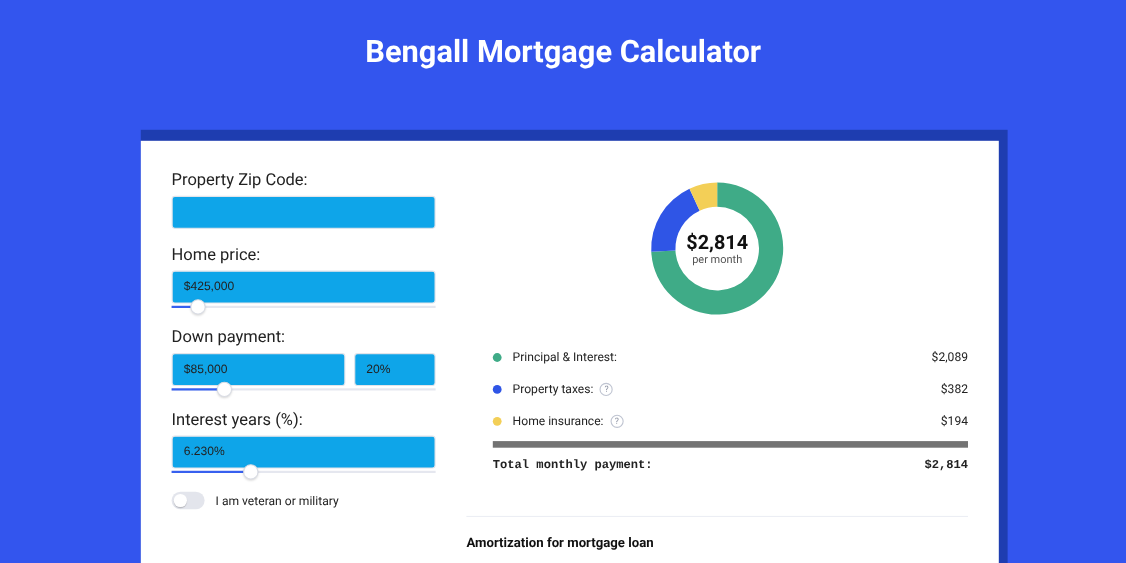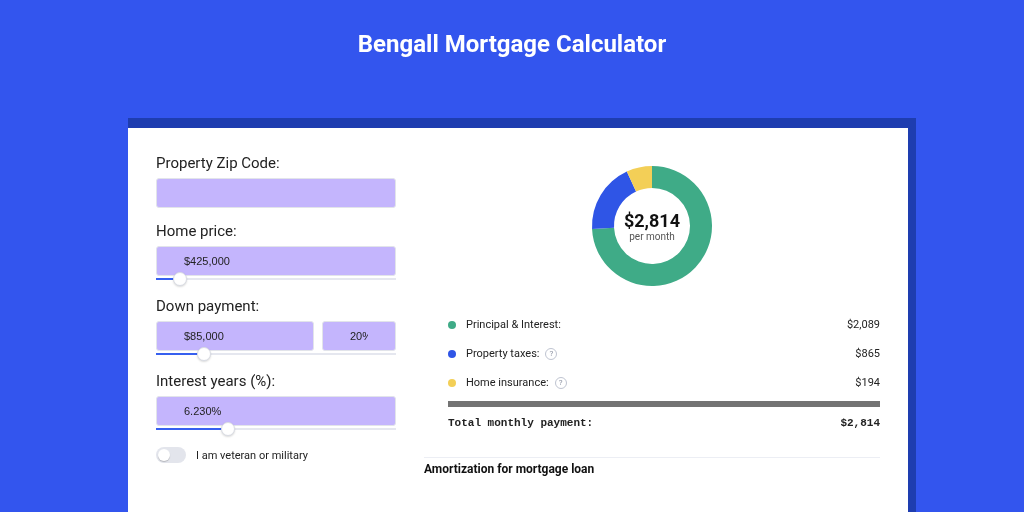--- a/index.html
+++ b/index.html
@@ -5,42 +5,42 @@
   * { box-sizing: border-box; margin: 0; padding: 0; }
   html, body { width: 1024px; height: 512px; overflow: hidden; }
   body {
     font-family: -apple-system, BlinkMacSystemFont, "Segoe UI", Roboto, Arial, sans-serif;
     background: #3355ee;
   }
   .outer {
     width: 1024px; height: 512px; position: relative;
   }
   h1.page-title {
-    color: #fff; font-size: 24px; font-weight: 700;
+    color: #fff; font-size: 28px; font-weight: 700;
     text-align: center; padding-top: 30px; padding-bottom: 28px;
   }
   .shadow-strip {
     position: absolute; left: 128px; top: 118px; width: 788px; height: 394px;
     background: #1e3db0;
   }
   .card {
     position: absolute; left: 128px; top: 128px; width: 780px; height: 400px;
     background: #fff;
   }
   .card-inner {
     display: flex; padding: 26px 28px 0 28px; gap: 28px;
   }
   .left-col { width: 240px; flex: 0 0 240px; }
   .right-col { flex: 1; min-width: 0; }
 
   .field { margin-bottom: 14px; }
   .field-label { font-size: 15px; color: #222; margin-bottom: 6px; display: block; }
   .text-input {
     width: 100%; height: 30px; border: 1px solid #e2e4ea; border-radius: 3px;
-    background: #c4b5fd; font-size: 11px; padding: 0 27px; color: #222;
+    background: #0ea5e9; font-size: 11px; padding: 0 10px; color: #222;
   }
   .slider-wrap { position: relative; height: 8px; margin-top: -1px; }
   .slider-track {
     position: absolute; left: 0; right: 0; top: 3px; height: 2px; background: #e5e7ef;
   }
   .slider-fill {
     position: absolute; left: 0; top: 3px; height: 2px; background: #3760ef;
   }
   .slider-thumb {
     position: absolute; top: -3px; width: 14px; height: 14px; border-radius: 50%;
@@ -96,21 +96,21 @@
   .legend-help {
     display: inline-flex; align-items: center; justify-content: center;
     width: 12px; height: 12px; border: 1px solid #bfc4d1; border-radius: 50%;
     font-size: 8px; color: #8a90a0; margin-left: 6px;
   }
   .legend-spacer { flex: 1; }
   .legend-val { font-size: 11px; color: #222; }
   .legend-total { border-top: 6px solid #737373; margin-top: 4px; padding-top: 10px; font-family: Liberation Mono, monospace; }
   .legend-total .legend-label, .legend-total .legend-val { font-weight: 700; }
 
-  .amort-block { margin-top: 20px; border-top: 1px solid #eceef4; padding-top: 4px; }
+  .amort-block { margin-top: 32px; border-top: 1px solid #eceef4; padding-top: 16px; }
   .amort-head { font-size: 12px; font-weight: 700; color: #111; margin-bottom: 10px; }
 </style>
 </head>
 <body>
 
 <div class="outer">
   <h1 class="page-title">Bengall Mortgage Calculator</h1>
 
   <div class="shadow-strip"></div>
 
@@ -190,21 +190,21 @@
               <span class="legend-dot" style="background: rgb(63, 171, 135);"></span>
               <span class="legend-label">Principal &amp; Interest:</span>
               <span class="legend-spacer"></span>
               <span class="legend-val">$2,089</span>
             </div>
             <div class="legend-row">
               <span class="legend-dot" style="background: rgb(47, 85, 230);"></span>
               <span class="legend-label">Property taxes:</span>
               <span class="legend-help">?</span>
               <span class="legend-spacer"></span>
-              <span class="legend-val">$865</span>
+              <span class="legend-val">$382</span>
             </div>
             <div class="legend-row">
               <span class="legend-dot" style="background: rgb(243, 207, 87);"></span>
               <span class="legend-label">Home insurance:</span>
               <span class="legend-help">?</span>
               <span class="legend-spacer"></span>
               <span class="legend-val">$194</span>
             </div>
           </div>
 

